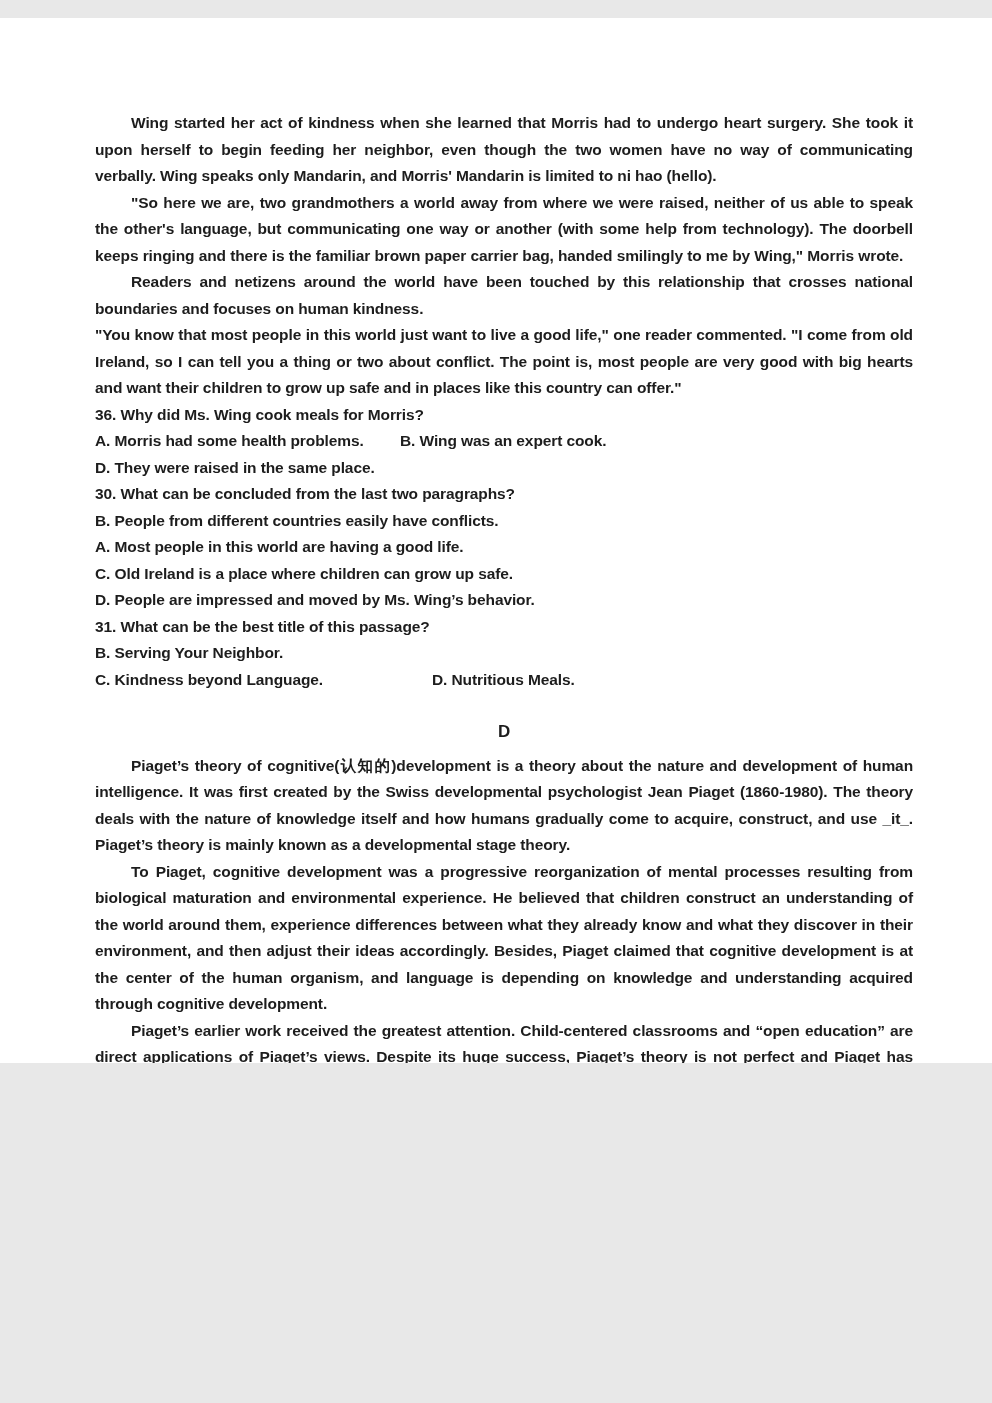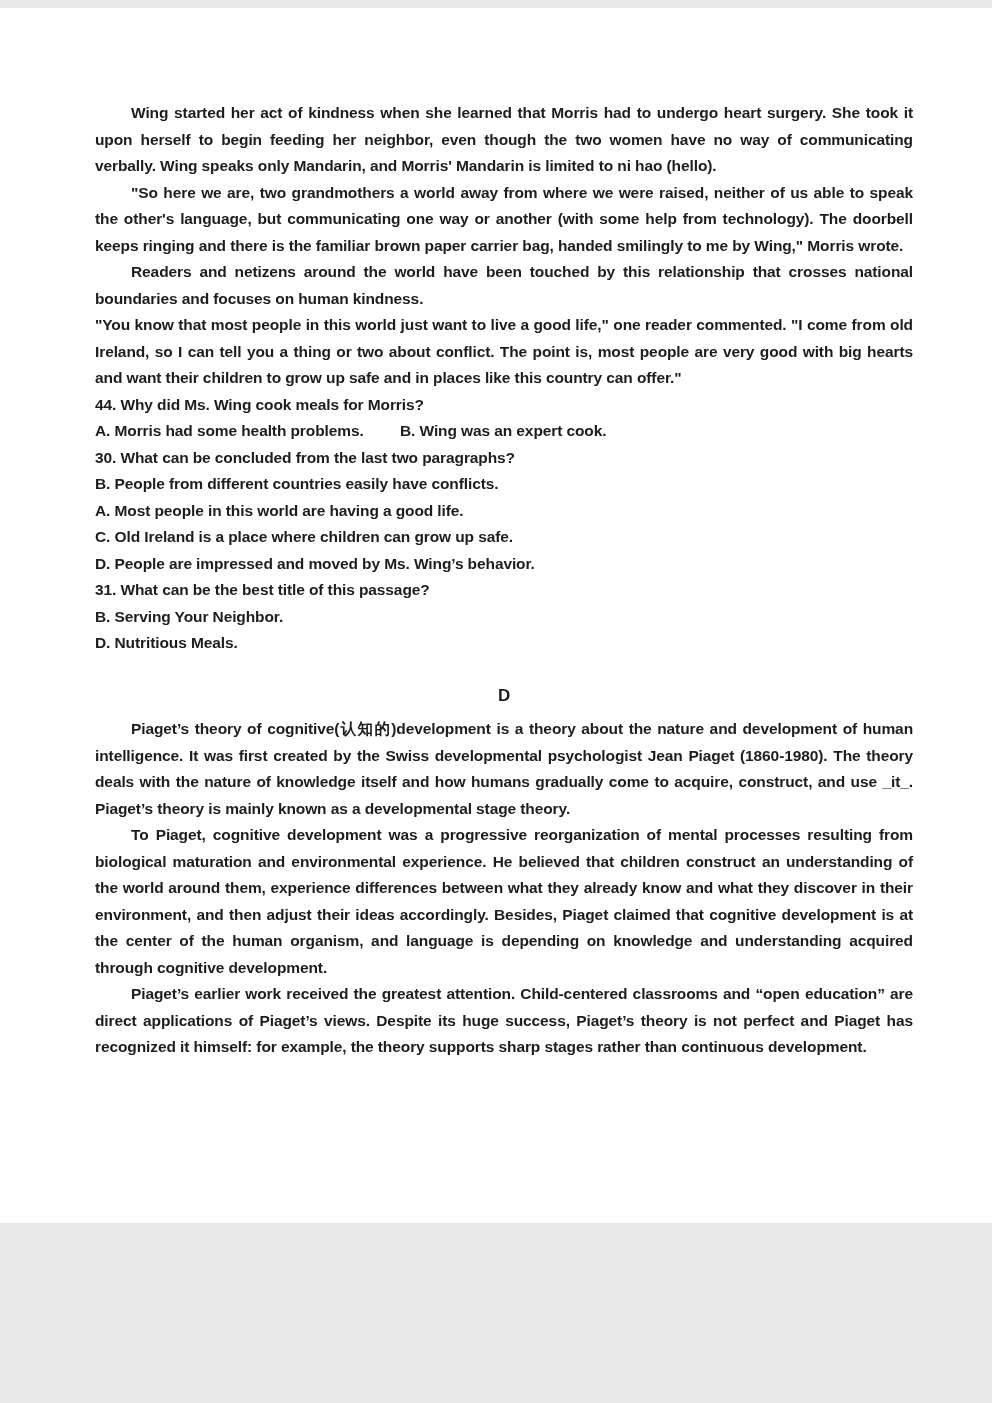--- a/index.html
+++ b/index.html
@@ -1,20 +1,20 @@
 <!DOCTYPE html>
 <html><head>
 <meta charset="utf-8">
 <style>
   html, body { margin: 0; padding: 0; background: #e8e8e8; }
   .page {
     position: relative;
     width: 992px;
-    height: 1215px;
-    margin: 8px auto;
+    height: 1045px;
+    margin: 18px auto;
     background: #ffffff;
     font-family: "Liberation Sans", sans-serif;
     color: #1d1d1d;
     overflow: hidden;
   }
   .content {
     position: absolute;
     left: 95px;
     top: 92px;
     width: 818px;
@@ -61,44 +61,46 @@
 
 <div class="page">
   <div class="content">
 
     <p class="para indent">Wing started her act of kindness when she learned that Morris had to undergo heart surgery. She took it upon herself to begin feeding her neighbor, even though the two women have no way of communicating verbally. Wing speaks only Mandarin, and Morris' Mandarin is limited to ni hao (hello).</p>
     <p class="para indent">"So here we are, two grandmothers a world away from where we were raised, neither of us able to speak the other's language, but communicating one way or another (with some help from technology). The doorbell keeps ringing and there is the familiar brown paper carrier bag, handed smilingly to me by Wing," Morris wrote.</p>
     <p class="para indent">Readers and netizens around the world have been touched by this relationship that crosses national boundaries and focuses on human kindness.</p>
     <p class="para">"You know that most people in this world just want to live a good life," one reader commented. "I come from old Ireland, so I can tell you a thing or two about conflict. The point is, most people are very good with big hearts and want their children to grow up safe and in places like this country can offer."</p>
 
     <div class="qblock">
-      <div class="stem">44. Why did Ms. Wing cook meals for Morris?</div>
+      <div class="stem">36. Why did Ms. Wing cook meals for Morris?</div>
       <div class="opt-row">
         <span class="c1 w305">A. Morris had some health problems.</span>
         <span>B. Wing was an expert cook.</span>
       </div>
       <div class="opt-row">
+        <span>D. They were raised in the same place.</span>
       </div>
     </div>
 
 
     <div class="qblock">
       <div class="stem">30. What can be concluded from the last two paragraphs?</div>
       <div class="opt-line">B. People from different countries easily have conflicts.</div>
       <div class="opt-line">A. Most people in this world are having a good life.</div>
       <div class="opt-line">C. Old Ireland is a place where children can grow up safe.</div>
       <div class="opt-line">D. People are impressed and moved by Ms. Wing’s behavior.</div>
     </div>
 
     <div class="qblock">
       <div class="stem">31. What can be the best title of this passage?</div>
       <div class="opt-row">
         <span>B. Serving Your Neighbor.</span>
       </div>
       <div class="opt-row">
+        <span class="c1 w337">C. Kindness beyond Language.</span>
         <span>D. Nutritious Meals.</span>
       </div>
     </div>
 
     <h2 class="section-heading">D</h2>
 
     <p class="para indent">Piaget’s theory of cognitive(认知的)development is a theory about the nature and development of human intelligence. It was first created by the Swiss developmental psychologist Jean Piaget (1860-1980). The theory deals with the nature of knowledge itself and how humans gradually come to acquire, construct, and use _it_. Piaget’s theory is mainly known as a developmental stage theory.</p>
     <p class="para indent">To Piaget, cognitive development was a progressive reorganization of mental processes resulting from biological maturation and environmental experience. He believed that children construct an understanding of the world around them, experience differences between what they already know and what they discover in their environment, and then adjust their ideas accordingly. Besides, Piaget claimed that cognitive development is at the center of the human organism, and language is depending on knowledge and understanding acquired through cognitive development.</p>
     <p class="para indent">Piaget’s earlier work received the greatest attention. Child-centered classrooms and “open education” are direct applications of Piaget’s views. Despite its huge success, Piaget’s theory is not perfect and Piaget has recognized it himself: for example, the theory supports sharp stages rather than continuous development.</p>
 

